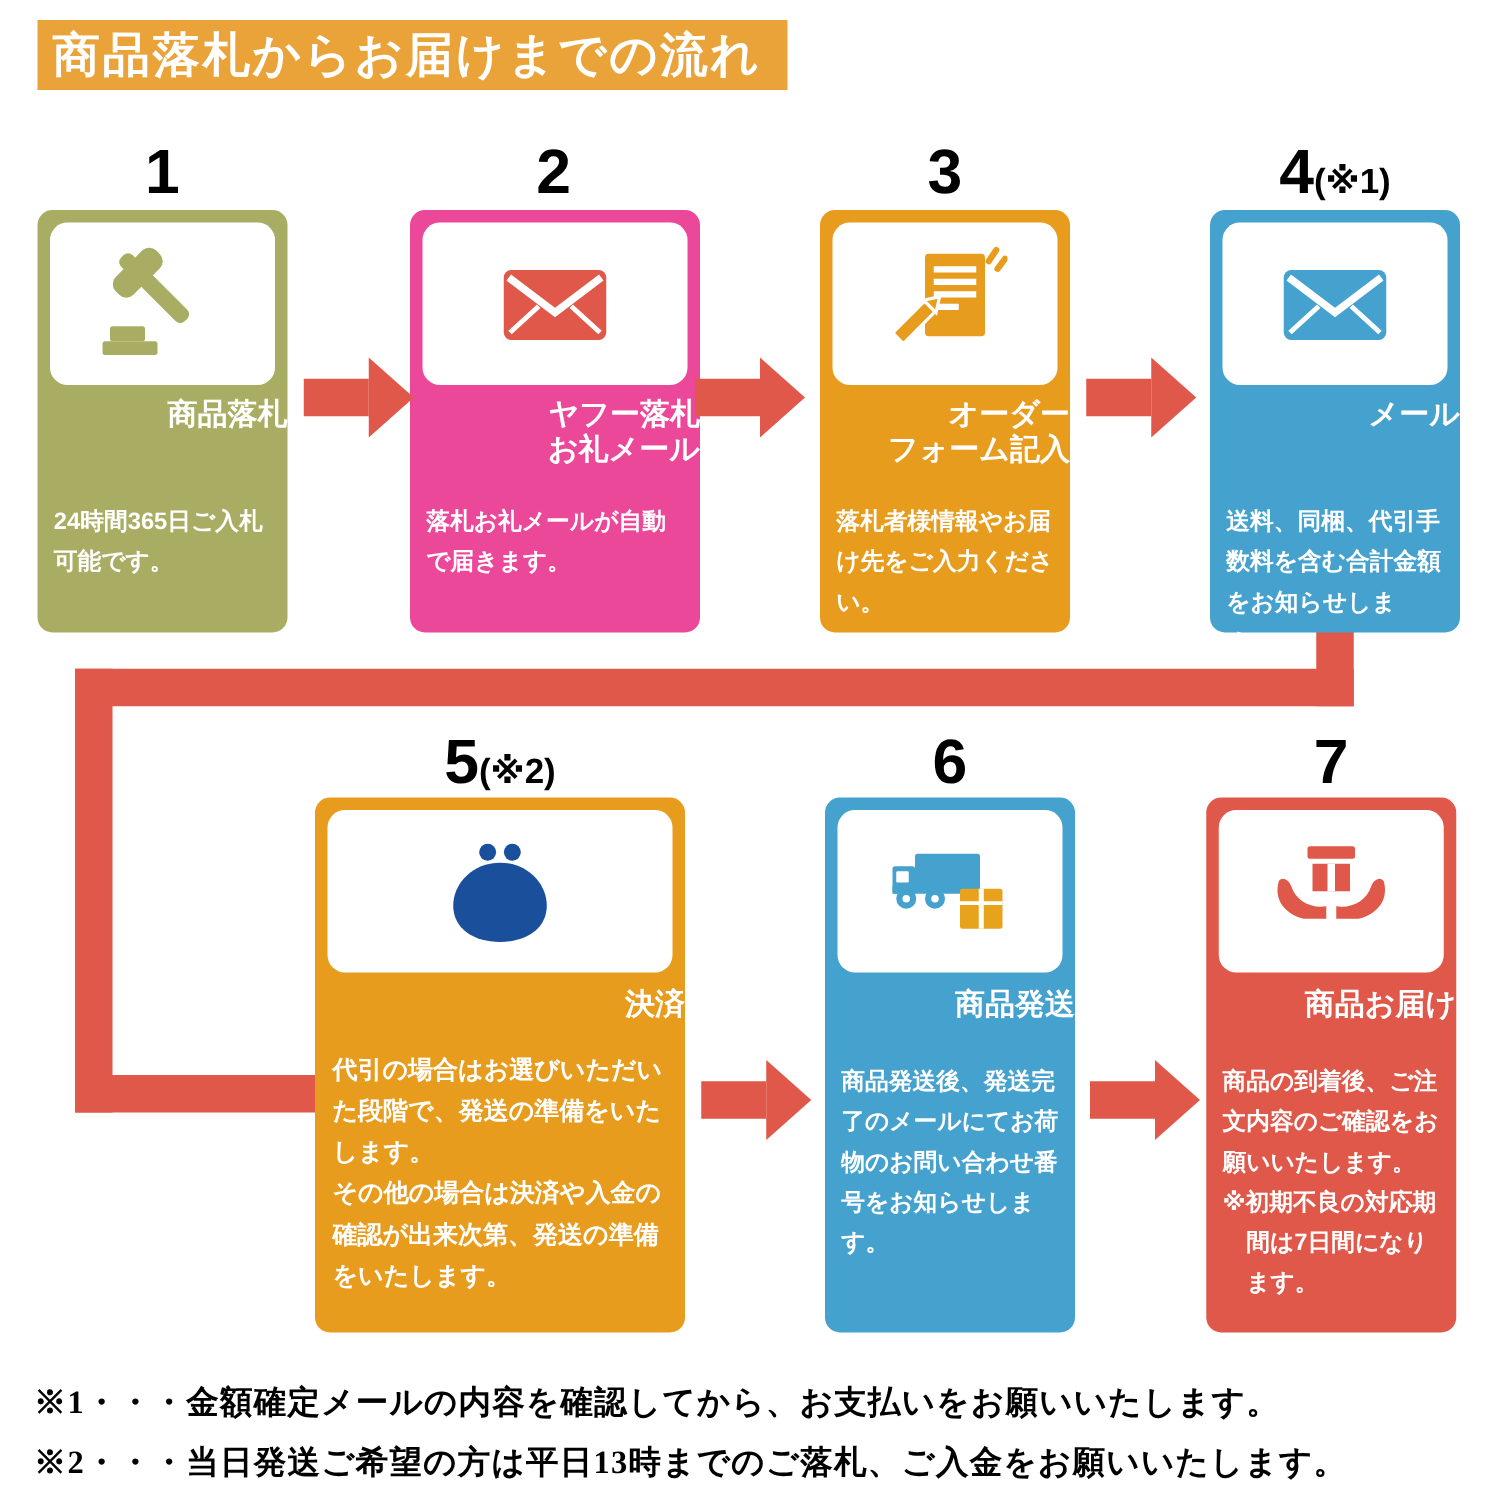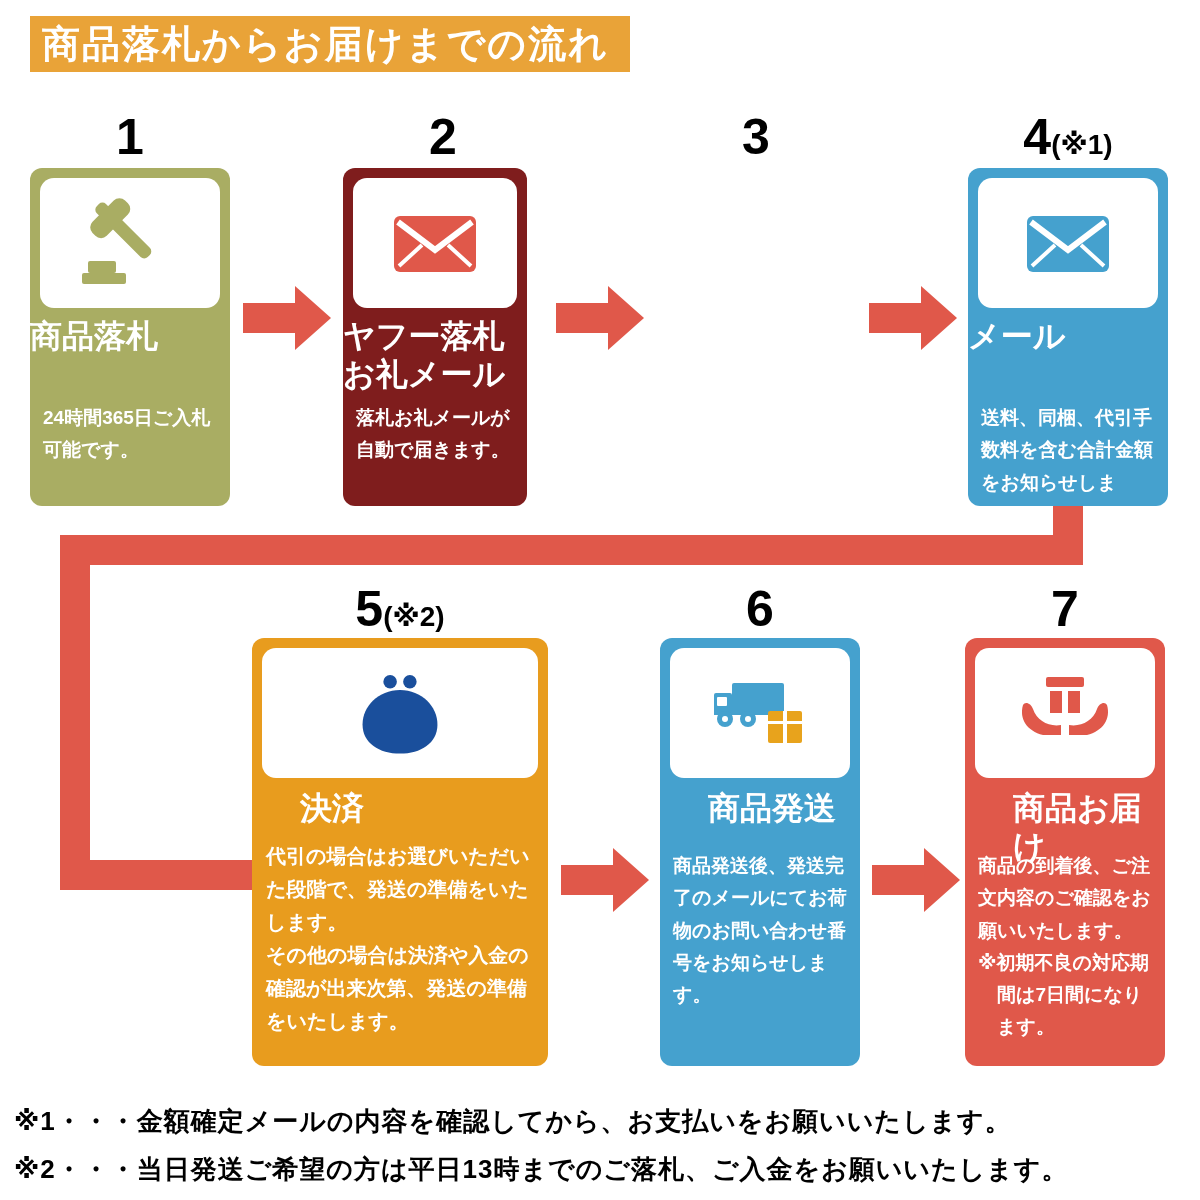--- a/index.html
+++ b/index.html
@@ -18,29 +18,29 @@
   .n2{left:343px;width:200px;}
   .n3{left:656px;width:200px;}
   .n4{left:968px;width:200px;}
   .n5{left:252px;width:296px;top:580px;}
   .n6{left:660px;width:200px;top:580px;}
   .n7{left:965px;width:200px;top:580px;}
 
   
   .card{position:absolute;border-radius:12px;}
   .card1{left:30px;top:168px;width:200px;height:338px;background:#A9AD63;}
-  .card2{left:343px;top:168px;width:184px;height:338px;background:#7f1d1d;}
+  .card2{left:328px;top:168px;width:232px;height:338px;background:#ec4899;}
   .card3{left:656px;top:168px;width:200px;height:338px;background:#E89C1E;}
   .card4{left:968px;top:168px;width:200px;height:338px;background:#45A1CE;}
   .card5{left:252px;top:638px;width:296px;height:428px;background:#E89C1E;}
   .card6{left:660px;top:638px;width:200px;height:428px;background:#45A1CE;}
   .card7{left:965px;top:638px;width:200px;height:428px;background:#E0584A;}
 
   .iconbox{margin:10px;height:130px;background:#fff;border-radius:14px;display:flex;align-items:center;justify-content:center;}
-  .card-title{margin-top:6px;height:64px;text-align:left;color:#fff;font-size:32px;}
+  .card-title{margin-top:6px;height:64px;text-align:right;color:#fff;font-size:24px;}
   .card-title .tline{display:block;line-height:1.18;}
   .row2 .card-title{height:40px;margin-top:12px;padding-left:48px;}
   .card-desc{margin:20px 13px 0;color:#fff;font-size:19px;line-height:1.7;white-space:pre-line;text-align:left;}
   .card5 .card-desc{font-size:20px;line-height:1.65;margin:10px 14px 0;}
   .hang{padding-left:1em;text-indent:-1em;margin-top:0;}
 
   
   .arrow{position:absolute;width:88px;height:64px;}
   .arrow .shaft{position:absolute;left:0;top:17px;width:52px;height:30px;background:#E0584A;}
   .arrow .head{position:absolute;left:52px;top:0;width:0;height:0;border-top:32px solid transparent;border-bottom:32px solid transparent;border-left:36px solid #E0584A;}
@@ -51,21 +51,21 @@
   .a5{left:872px;top:848px;}
 
   
   .pipe{position:absolute;background:#E0584A;}
   .pipeA{left:1053px;top:500px;width:30px;height:65px;}
   .pipeB{left:60px;top:535px;width:1023px;height:30px;}
   .pipeC{left:60px;top:535px;width:30px;height:355px;}
   .pipeD{left:60px;top:860px;width:200px;height:30px;}
 
   
-  .note{position:absolute;left:14px;font-size:26px;color:#000;letter-spacing:1px;white-space:nowrap;}
+  .note{position:absolute;left:27px;font-size:26px;color:#000;letter-spacing:1px;white-space:nowrap;font-family:Liberation Serif, serif;}
   .note1{top:1104px;}
   .note2{top:1152px;}
 </style>
 </head>
 <body>
 
 <div class="stage">
 
   <div class="header">
     <div class="title">商品落札からお届けまでの流れ</div>
@@ -133,20 +133,41 @@
         <path d="M14,73 L37,52 M86,73 L63,52" stroke="#fff" stroke-width="4" fill="none"></path>
       </svg>
     </div>
     <div class="card-title">
       <span class="tline">ヤフー落札</span>
       <span class="tline">お礼メール</span>
     </div>
     <div class="card-desc">落札お礼メールが自動で届きます。</div>
   </div>
 
+  <div class="card card3">
+    <div class="iconbox">
+      <svg width="100" height="100" viewBox="0 0 100 100">
+        <rect x="34" y="10" width="48" height="66" rx="3" fill="#E89C1E"></rect>
+        <rect x="41" y="20" width="34" height="5" fill="#fff"></rect>
+        <rect x="41" y="30" width="34" height="5" fill="#fff"></rect>
+        <rect x="41" y="40" width="34" height="5" fill="#fff"></rect>
+        <rect x="41" y="50" width="20" height="5" fill="#fff"></rect>
+        <g transform="rotate(-45 28 62)">
+          <rect x="6" y="56" width="36" height="12" rx="2" fill="#E89C1E" stroke="#fff" stroke-width="2.5"></rect>
+          <polygon points="42,55 53,62 42,69" fill="#E89C1E" stroke="#fff" stroke-width="2.5"></polygon>
+        </g>
+        <path d="M85,16 L91,7 M92,22 L98,14" stroke="#E89C1E" stroke-width="5" stroke-linecap="round"></path>
+      </svg>
+    </div>
+    <div class="card-title">
+      <span class="tline">オーダー</span>
+      <span class="tline">フォーム記入</span>
+    </div>
+    <div class="card-desc">落札者様情報やお届け先をご入力ください。</div>
+  </div>
 
   <div class="card card4">
     <div class="iconbox">
       <svg width="100" height="100" viewBox="0 0 100 100">
         <rect x="9" y="23" width="82" height="56" rx="6" fill="#45A1CE"></rect>
         <path d="M13,29 L50,57 L87,29" stroke="#fff" stroke-width="6" fill="none"></path>
         <path d="M14,73 L37,52 M86,73 L63,52" stroke="#fff" stroke-width="4" fill="none"></path>
       </svg>
     </div>
     <div class="card-title">

